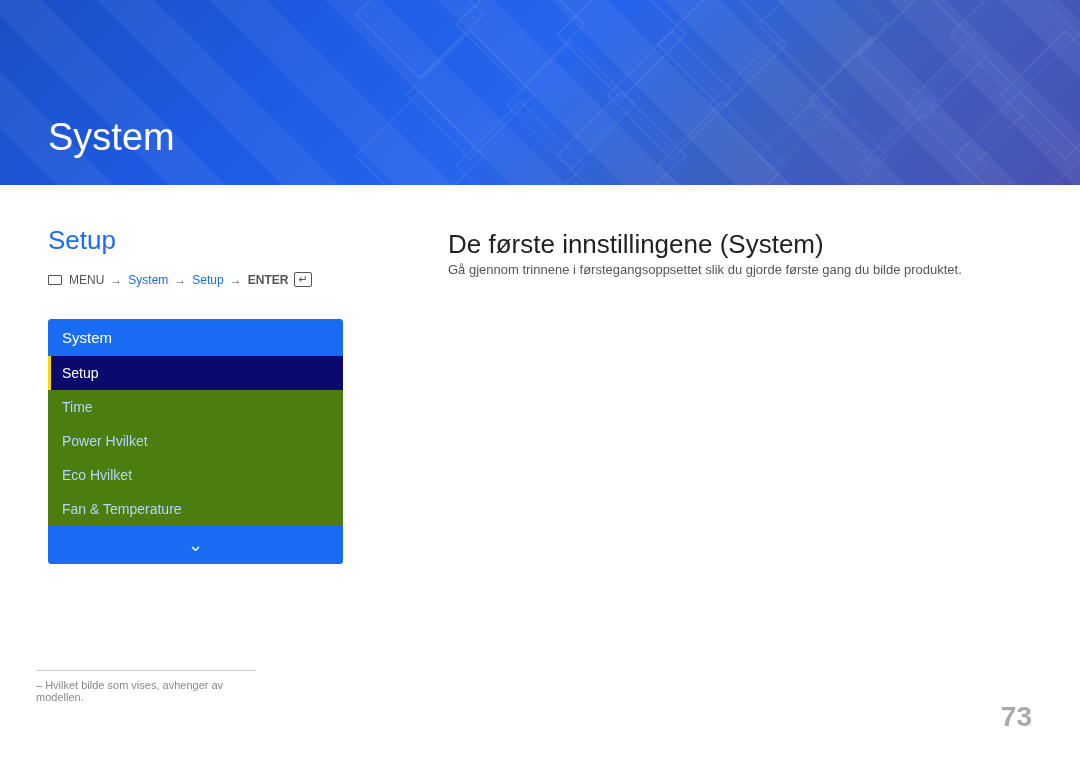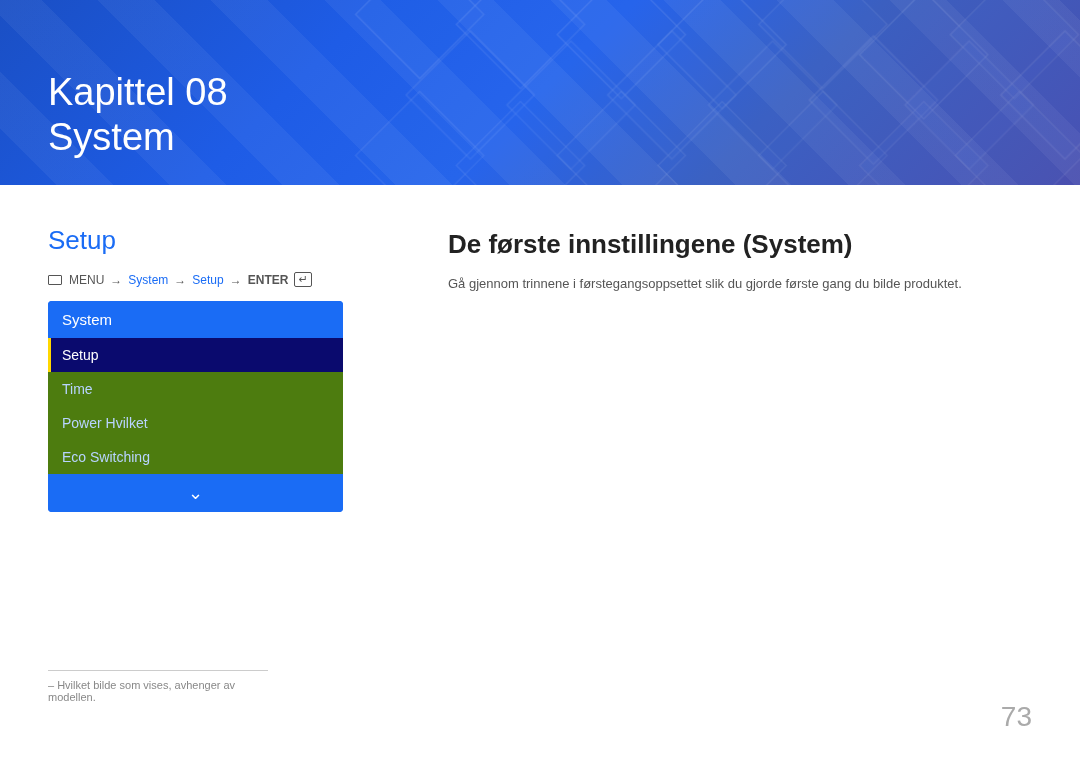--- a/index.html
+++ b/index.html
@@ -60,21 +60,21 @@
     .section-title {
       color: #1a6cf5;
       font-size: 26px;
       font-weight: 400;
       margin-bottom: 16px;
     }
 
     .menu-path {
       font-size: 12px;
       color: #555555;
-      margin-bottom: 14px;
+      margin-bottom: 32px;
       display: flex;
       align-items: center;
       gap: 4px;
     }
 
     .menu-path .path-item {
       color: #555;
     }
 
     .menu-path .path-item.active {
@@ -127,52 +127,51 @@
     }
 
     
     .right-column {
       flex: 1;
       padding-top: 4px;
     }
 
     .content-title {
       font-size: 26px;
-      font-weight: 700;
+      font-weight: 400;
       color: #222222;
-      margin-bottom: 14px;
     }
 
     .content-description {
       font-size: 13px;
       color: #555555;
       line-height: 1.6;
       max-width: 520px;
     }
 
     
     .footer-note {
       position: absolute;
       bottom: 60px;
-      left: 48px;
+      left: 36px;
       font-size: 11px;
       color: #888888;
       border-top: 1px solid #cccccc;
       padding-top: 8px;
       width: 220px;
     }
 
     
     .page-number {
       position: absolute;
       bottom: 30px;
       right: 48px;
       font-size: 28px;
       color: #aaaaaa;
-      font-weight: 400;
+      font-weight: 700;
     }
 
     
     .hex-bg {
       position: absolute;
       top: 0;
       right: 0;
       width: 70%;
       height: 100%;
       z-index: 1;
@@ -209,21 +208,21 @@
       <rect x="150" y="120" width="90" height="90" transform="rotate(45 195 165)" fill="rgba(60,120,240,0.2)" stroke="rgba(255,255,255,0.3)"></rect>
       <rect x="250" y="110" width="90" height="90" transform="rotate(45 295 155)" fill="rgba(80,140,255,0.18)" stroke="rgba(255,255,255,0.3)"></rect>
       <rect x="350" y="120" width="90" height="90" transform="rotate(45 395 165)" fill="rgba(100,160,255,0.15)" stroke="rgba(255,255,255,0.3)"></rect>
       <rect x="450" y="110" width="90" height="90" transform="rotate(45 495 155)" fill="rgba(60,120,240,0.2)" stroke="rgba(255,255,255,0.25)"></rect>
       <rect x="550" y="120" width="90" height="90" transform="rotate(45 595 165)" fill="rgba(80,140,255,0.18)" stroke="rgba(255,255,255,0.25)"></rect>
       <rect x="645" y="110" width="90" height="90" transform="rotate(45 690 155)" fill="rgba(100,160,255,0.15)" stroke="rgba(255,255,255,0.25)"></rect>
     </g>
   </svg>
   <div>
     <div style="font-size:38px; font-weight:300; color:#fff; line-height:1.2; position:relative; z-index:2;">
-      <span>Kapittel 08</span><br>
+      <br>
       <span>System</span>
     </div>
   </div>
 </div>
 
 <div class="main-content">
 
   <div class="left-column">
     <h2 class="section-title">Setup</h2>
 
@@ -245,21 +244,24 @@
       <div class="menu-item selected">
         <span>Setup</span>
       </div>
       <div class="menu-item">
         <span>Time</span>
       </div>
       <div class="menu-item">
         <span>Power Hvilket</span>
       </div>
       <div class="menu-item">
-        <span>Eco Switching</span>
+        <span>Eco Hvilket</span>
+      </div>
+      <div class="menu-item">
+        <span>Fan &amp; Temperature</span>
       </div>
 
       <div class="menu-chevron">
         <span style="font-size:18px;">⌄</span>
       </div>
     </div>
   </div>
 
   <div class="right-column">
     <h2 class="content-title">De første innstillingene (System)</h2>

